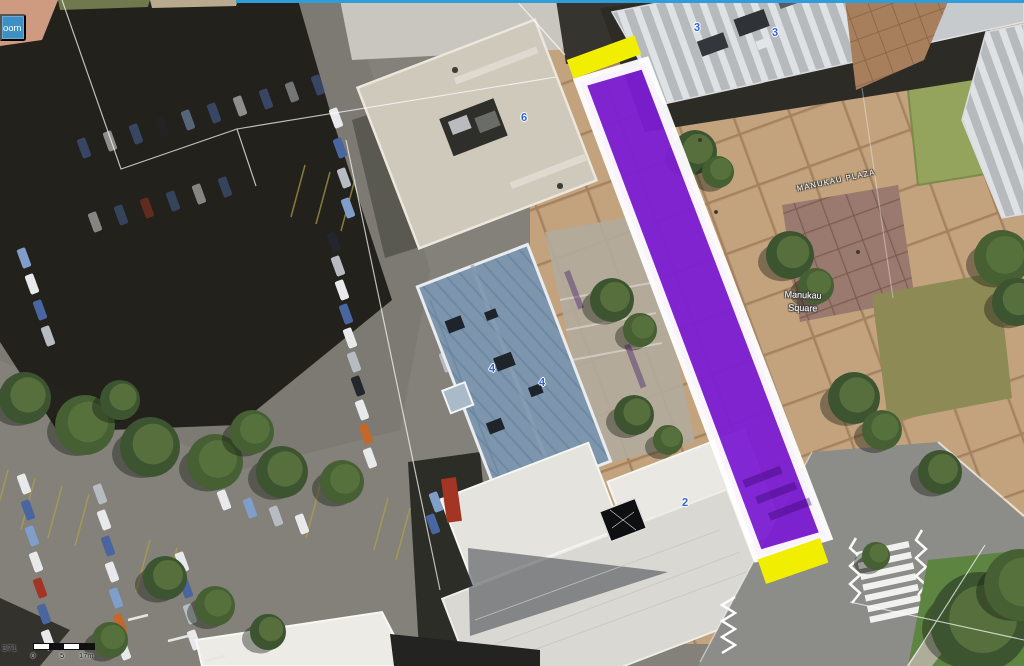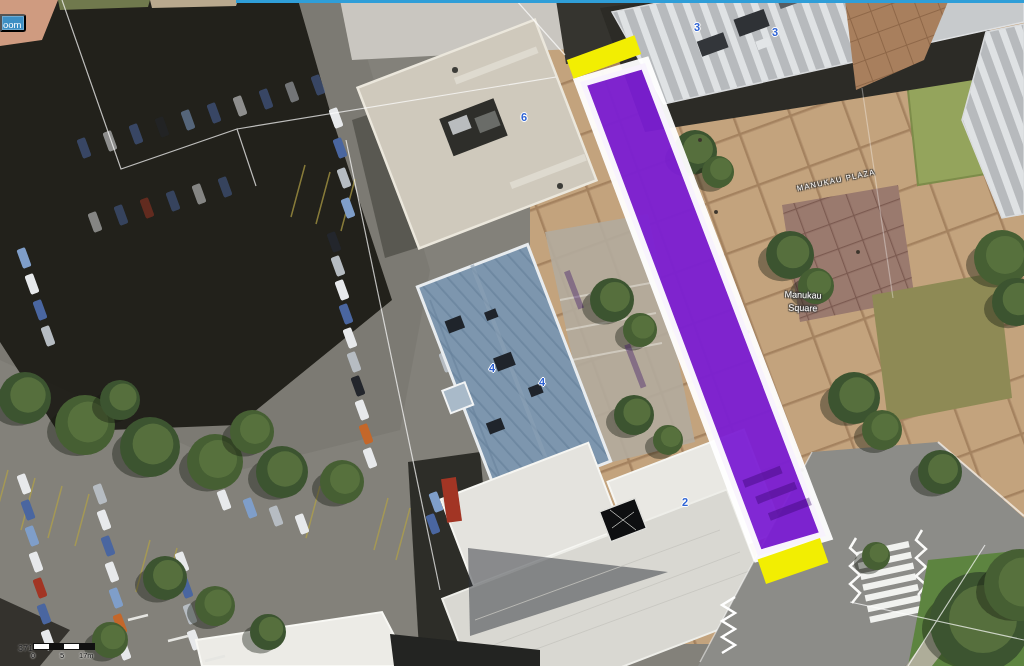--- a/index.html
+++ b/index.html
@@ -2,26 +2,26 @@
 <html><head>
 <meta charset="utf-8">
 <style>
   html,body{margin:0;padding:0;background:#222;}
   .map{position:relative;width:1024px;height:666px;overflow:hidden;background:#83817a;
        font-family:"Liberation Sans",sans-serif;}
   .map svg.base{position:absolute;left:0;top:0;}
   
   .top-line{position:absolute;left:236px;top:0;width:788px;height:3px;background:#2f9ed8;z-index:6;}
   
-  .zoom-btn{position:absolute;left:0;top:14px;height:18px;min-width:26px;padding:0 3px 0 1px;
+  .zoom-btn{position:absolute;left:0;top:14px;height:27px;min-width:26px;padding:0 3px 0 1px;
             background:#3d8fc4;color:#fff;font-size:9.5px;line-height:18px;
             border-radius:0 3px 3px 0;box-shadow:inset 0 0 0 1px rgba(255,255,255,.25);
             z-index:8;cursor:pointer;}
   
-  .ratio{position:absolute;left:18px;top:643px;font-size:9px;color:#222;
+  .ratio{position:absolute;left:2px;top:643px;font-size:9px;color:#222;
          text-shadow:0 0 2px #eee;z-index:8;}
   .scalebar{position:absolute;left:33px;top:643px;z-index:8;}
   .scalebar .bar{display:flex;width:60px;height:5px;border:1px solid #111;background:#fff;}
   .scalebar .bar span{flex:1;}
   .scalebar .bar span:nth-child(2),.scalebar .bar span:nth-child(4){background:#111;}
   .scalebar .ticks{position:relative;height:9px;font-size:7.5px;color:#111;}
   .scalebar .ticks span{position:absolute;top:1px;text-shadow:0 0 2px #fff,0 0 2px #fff;}
   .scalebar .t0{left:-2px;} .scalebar .t5{left:27px;} .scalebar .t10{left:46px;}
   
   .plaza-label{position:absolute;left:797px;top:184px;font-size:7.5px;letter-spacing:1.3px;

